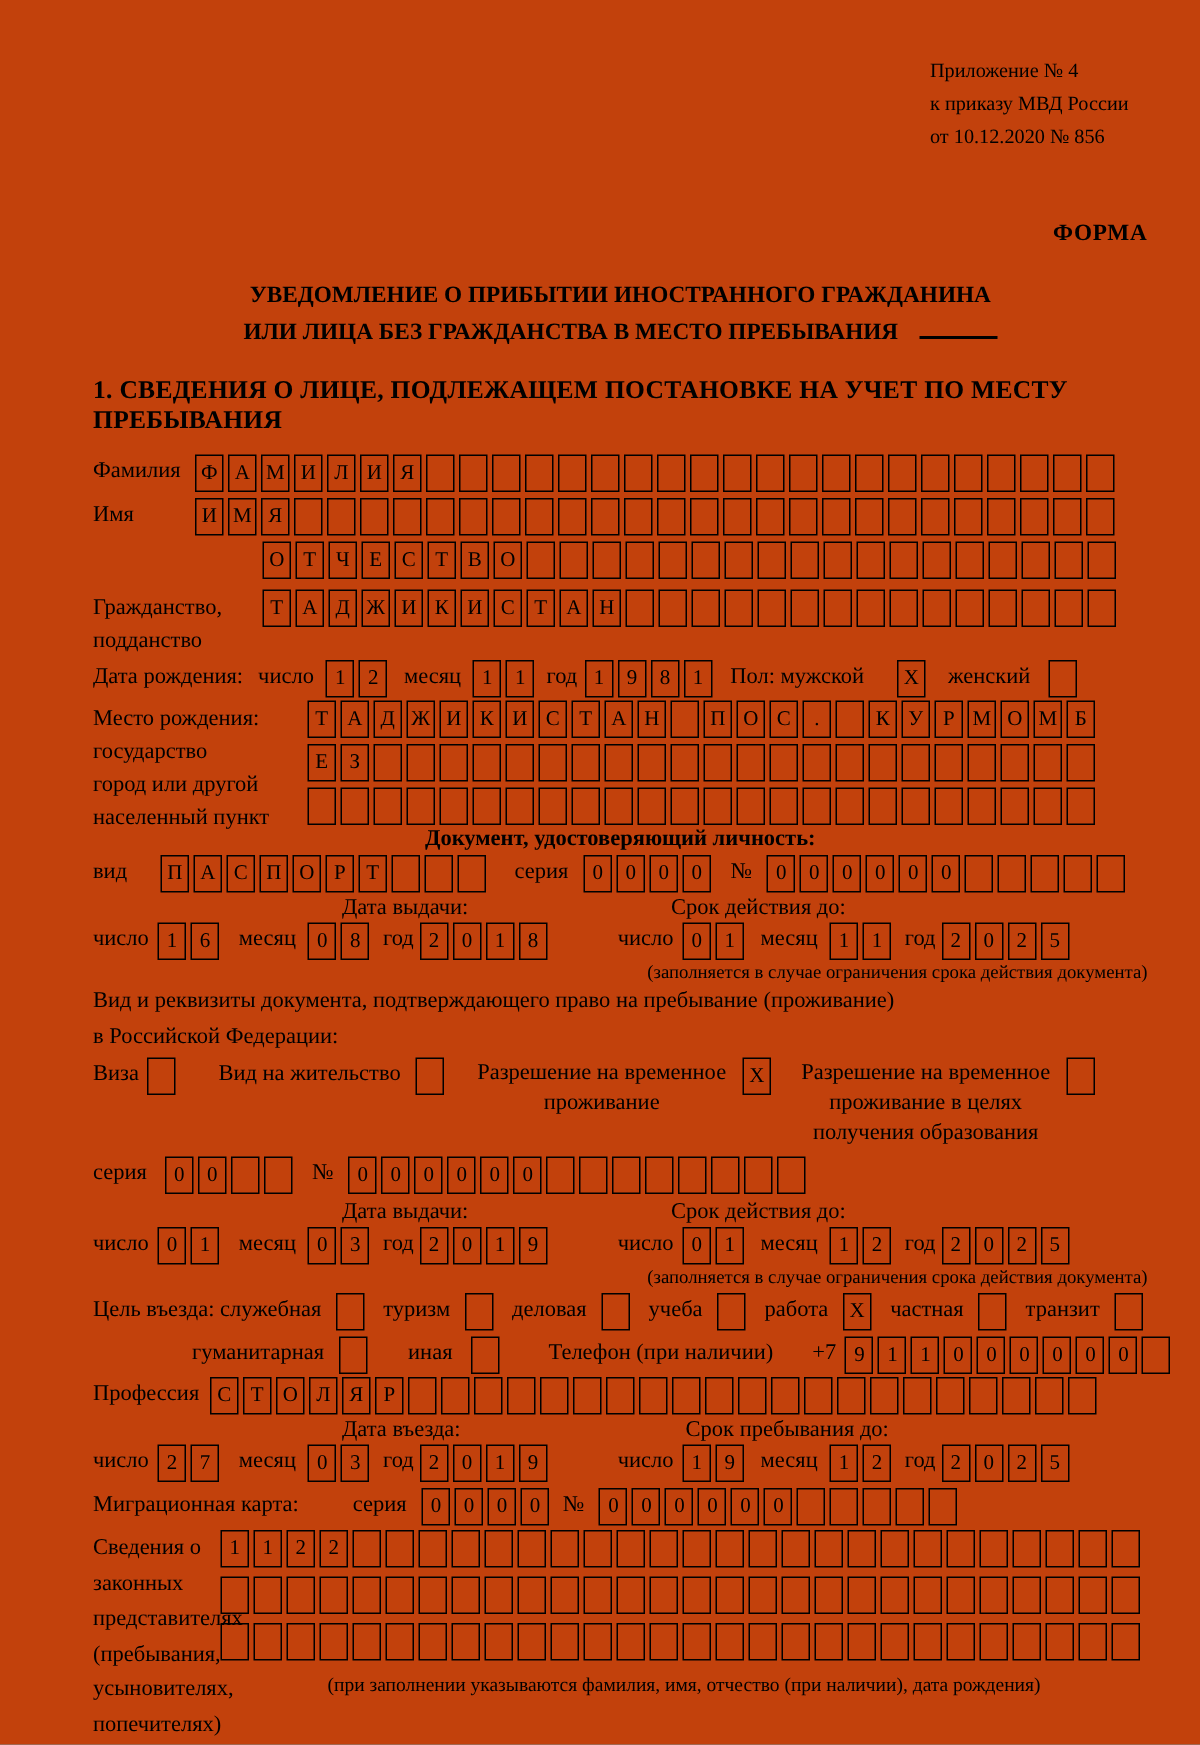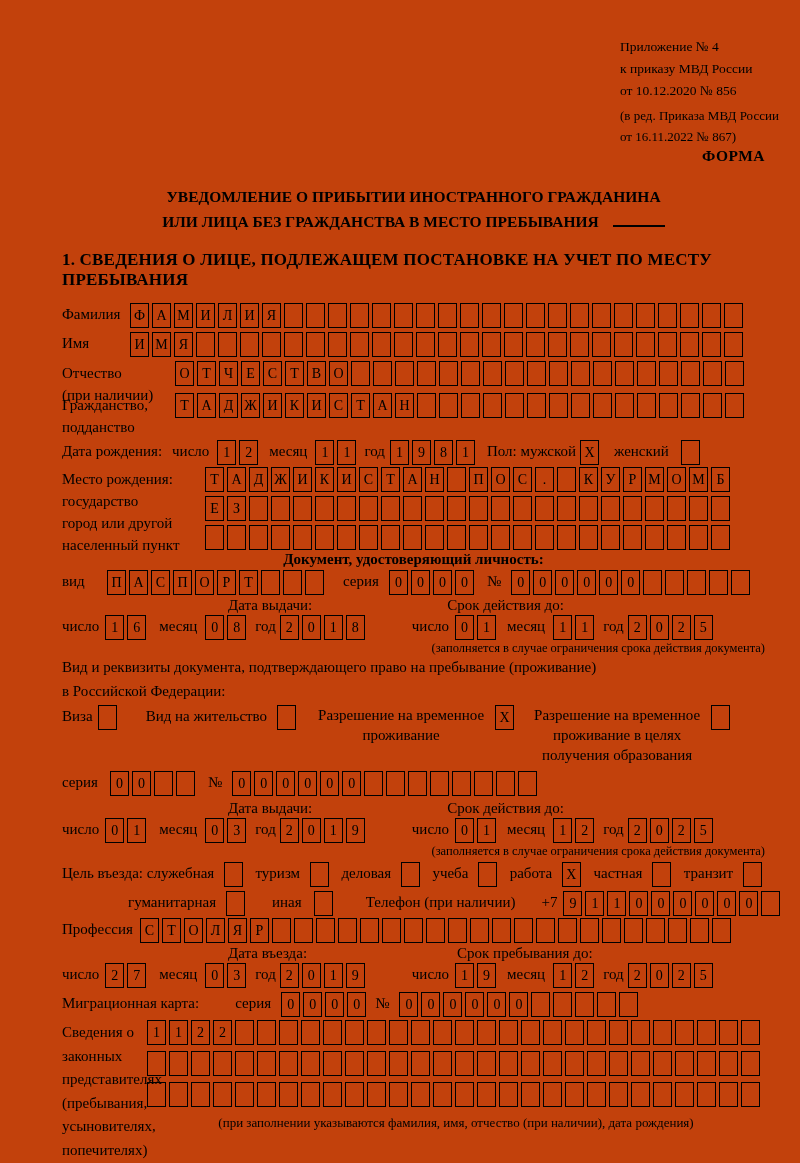--- a/index.html
+++ b/index.html
@@ -37,24 +37,20 @@
 </style>
 </head>
 <body>
 
 <div class="page">
 
   <div class="appendix">
     <div>Приложение № 4</div>
     <div>к приказу МВД России</div>
     <div>от 10.12.2020 № 856</div>
-    <div class="ed">
-      <div>(в ред. Приказа МВД России</div>
-      <div>от 16.11.2022 № 867)</div>
-    </div>
   </div>
   <div class="forma">ФОРМА</div>
 
   <div class="title">
     <div>УВЕДОМЛЕНИЕ О ПРИБЫТИИ ИНОСТРАННОГО ГРАЖДАНИНА</div>
     <div>
       <span>ИЛИ ЛИЦА БЕЗ ГРАЖДАНСТВА В МЕСТО ПРЕБЫВАНИЯ</span><span class="title-underline"></span>
     </div>
   </div>
 
@@ -124,24 +120,20 @@
           <span class="cell"></span>
           <span class="cell"></span>
           <span class="cell"></span>
           <span class="cell"></span>
           <span class="cell"></span>
           <span class="cell"></span>
         </span>
     </div>
 
     <div class="frow" style="padding-left:113px; margin-bottom:7px;">
-      <span class="flabel multi">
-        <span style="display:block">Отчество</span>
-        <span style="display:block">(при наличии)</span>
-      </span>
       <span class="cells">
           <span class="cell">О</span>
           <span class="cell">Т</span>
           <span class="cell">Ч</span>
           <span class="cell">Е</span>
           <span class="cell">С</span>
           <span class="cell">Т</span>
           <span class="cell">В</span>
           <span class="cell">О</span>
           <span class="cell"></span>
@@ -212,21 +204,21 @@
           <span class="cell">1</span>
           <span class="cell">1</span>
         </span>
       <span class="lbl" style="margin:0 5px 0 5px;">год</span>
       <span class="cells">
           <span class="cell">1</span>
           <span class="cell">9</span>
           <span class="cell">8</span>
           <span class="cell">1</span>
         </span>
-      <span class="lbl" style="margin:0 4px 0 9px;">Пол: мужской</span>
+      <span class="lbl" style="margin:0 22px 0 9px;">Пол: мужской</span>
       <span class="cells">
           <span class="cell">X</span>
         </span>
       <span class="lbl" style="margin:0 12px 0 12px;">женский</span>
       <span class="cells">
           <span class="cell"></span>
         </span>
     </div>
 
     <div class="frow stack" style="padding-left:143px; margin-bottom:1px; display:block;">

